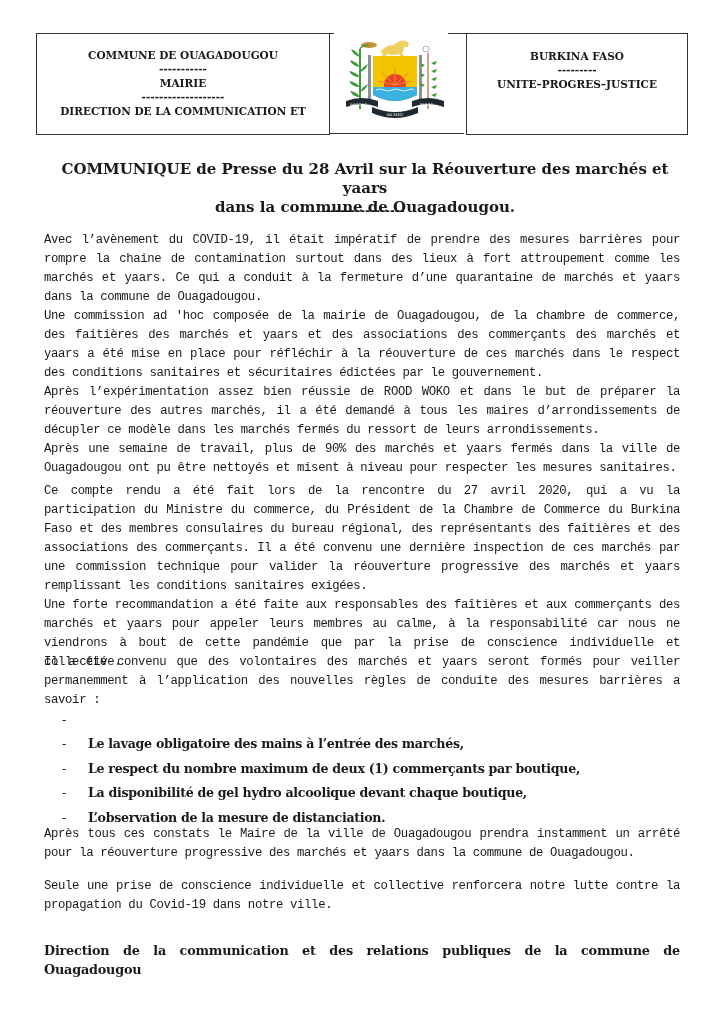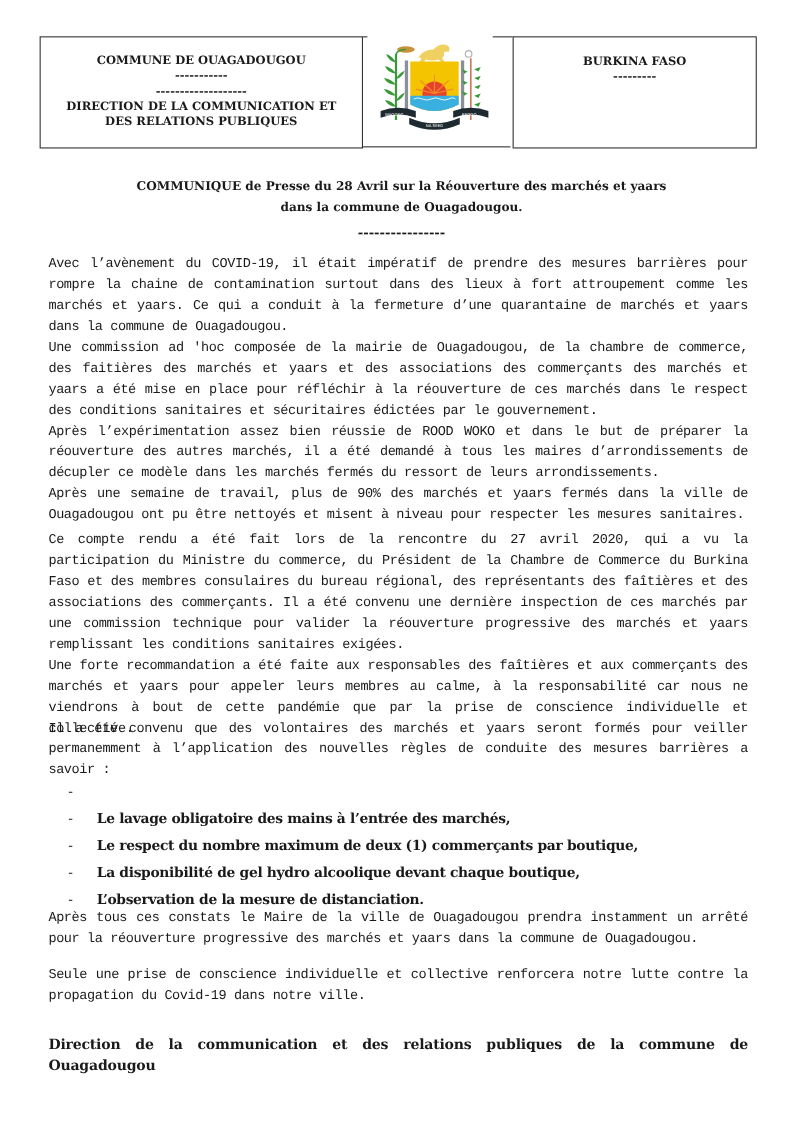--- a/index.html
+++ b/index.html
@@ -12,21 +12,21 @@
   .hright { left: 430px; width: 220px; border-top: 1.5px solid #333; border-right: 1.5px solid #333; border-left: 1.5px solid #333; }
   .hmid-top-l { position: absolute; left: 294px; top: 0; width: 4px; border-top: 1.5px solid #333; }
   .hmid-top-r { position: absolute; left: 412px; top: 0; width: 18px; border-top: 1.5px solid #333; }
   .htext { font-family: "DejaVu Serif", serif; font-weight: bold; font-size: 10.5px; text-align: center; line-height: 14px; color: #1a1a1a; }
   .hleft .htext { margin-top: 14px; }
   .hright .htext { margin-top: 15px; }
   .htext div { white-space: nowrap; }
   .logo { position: absolute; left: 12px; top: 4px; width: 106px; height: 86px; }
 
   .title { position: absolute; left: 40px; top: 160px; width: 650px; text-align: center;
-           font-family: "DejaVu Serif", serif; font-weight: bold; font-size: 11px; line-height: 19px; }
+           font-family: "DejaVu Serif", serif; font-weight: bold; font-size: 15px; line-height: 19px; }
   .title-sep { position: absolute; left: 40px; top: 204px; width: 650px; text-align: center; font-weight: bold; font-size: 12px; }
 
   .body-text { position: absolute; left: 44px; width: 636px; font-family: Liberation Mono, monospace;
                font-size: 12.3px; line-height: 19px; text-align: justify; letter-spacing: -0.35px; }
   .p1 { top: 231px; }
   .p2 { top: 307px; }
   .p3 { top: 383px; }
   .p4 { top: 440px; }
   .p5 { top: 482px; }
   .p6 { top: 596px; }
@@ -42,23 +42,23 @@
   .signature .l1 { text-align: justify; text-align-last: justify; display: block; }
 </style>
 </head>
 <body>
 
 <div class="header">
   <div class="hcell hleft">
     <div class="htext">
       <div>COMMUNE DE OUAGADOUGOU</div>
       <div>-----------</div>
+      <div>MAIRIE</div>
       <div>-------------------</div>
       <div>DIRECTION DE LA COMMUNICATION ET</div>
-      <div>DES RELATIONS PUBLIQUES</div>
     </div>
   </div>
 
   <div class="hmid-top-l"></div>
   <div class="hmid-top-r"></div>
 
   <div class="hcell hmid">
     <svg class="logo" viewBox="0 0 106 86">
 
       <path d="M18 72 L18 12" stroke="#3a9a3a" stroke-width="2"></path>
@@ -110,20 +110,21 @@
       <text x="8" y="68.5" font-size="3.6" fill="#ffffff" font-family="DejaVu Sans, sans-serif">WAOGDG</text>
       <text x="78" y="68.5" font-size="3.6" fill="#ffffff" font-family="DejaVu Sans, sans-serif">BEOGO</text>
       <text x="45" y="78.5" font-size="3.6" fill="#ffffff" font-family="DejaVu Sans, sans-serif">NA SEEG</text>
     </svg>
   </div>
 
   <div class="hcell hright">
     <div class="htext">
       <div>BURKINA FASO</div>
       <div>---------</div>
+      <div>UNITE–PROGRES–JUSTICE</div>
     </div>
   </div>
 </div>
 
 <div class="title">
   <div>COMMUNIQUE de Presse du 28 Avril sur la Réouverture des marchés et yaars</div>
   <div>dans la commune de Ouagadougou.</div>
 </div>
 <div class="title-sep">----------------</div>
 

